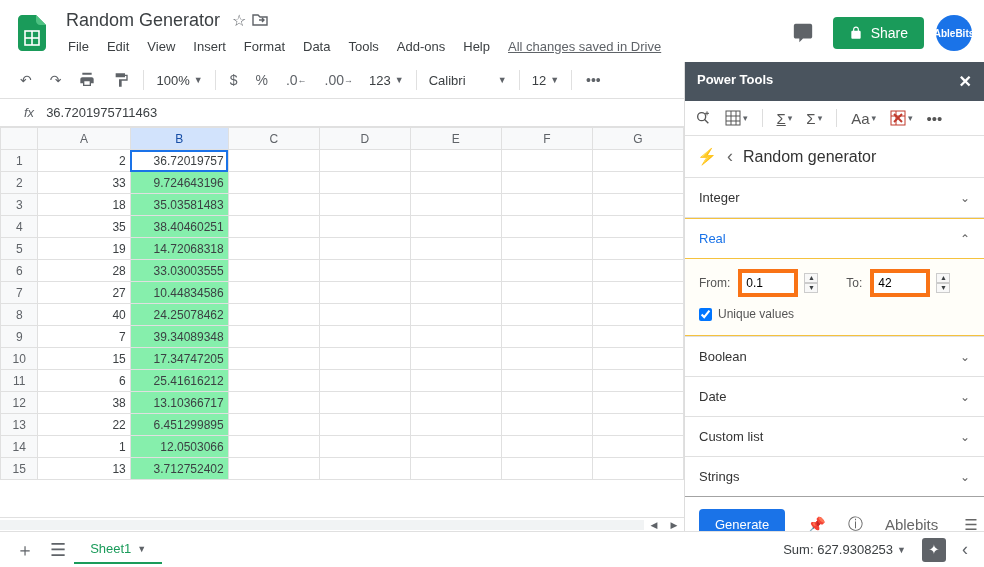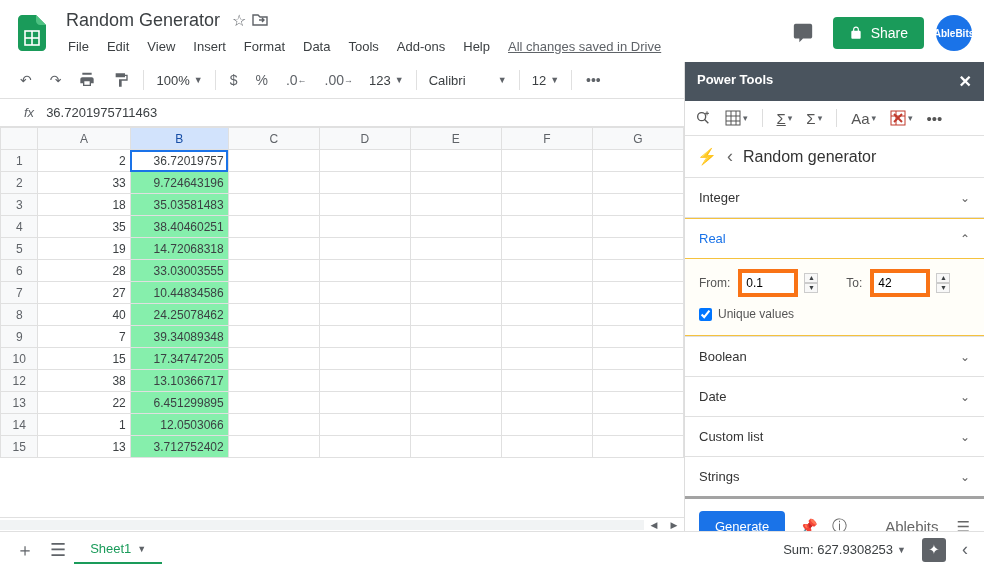--- a/index.html
+++ b/index.html
@@ -55,21 +55,21 @@
 .sp-section-hdr { display: flex; align-items: center; justify-content: space-between; padding: 12px 14px; font-size: 13px; color: #333; cursor: pointer; }
 .sp-section-hdr.active { color: #1a73e8; }
 .sp-chev { font-size: 12px; color: #666; }
 .sp-section-body { padding: 10px 14px 14px 14px; border: 1px solid #f5c23e; border-left: none; border-right: none; background: #fffef9; }
 .sp-row { display: flex; align-items: center; gap: 8px; margin-bottom: 10px; }
 .sp-label { font-size: 12px; color: #555; }
 .sp-input { width: 60px; padding: 3px 4px; border: 4px solid #f97316; font-size: 12px; }
 .sp-spinner { display: flex; flex-direction: column; margin-left: -2px; }
 .sp-spin-btn { width: 14px; height: 10px; border: 1px solid #ccc; font-size: 7px; text-align: center; line-height: 8px; cursor: pointer; background: #f8f8f8; }
 .sp-check { display: flex; align-items: center; gap: 6px; font-size: 12px; color: #555; }
-.sp-footer { margin-top: auto; padding: 12px 14px; display: flex; align-items: center; gap: 14px; border-top: 3px solid #a3a3a3; text-align: center; }
+.sp-footer { margin-top: auto; padding: 12px 14px; display: flex; align-items: center; gap: 22px; border-top: 1px solid #a3a3a3; text-align: center; }
 .generate-btn { background: #1a73e8; color: #fff; padding: 8px 16px; border-radius: 4px; font-size: 13px; cursor: pointer; }
 .sp-footer-icon { color: #666; cursor: pointer; font-size: 15px; }
 .ablebits { color: #666; font-size: 15px; margin-left: auto; margin-right: 4px; }
 .sheet-tabs { display: flex; align-items: center; border-top: 1px solid #e0e0e0; height: 36px; padding: 0 8px; }
 .st-btn { padding: 6px 8px; color: #5f6368; cursor: pointer; font-size: 18px; }
 .sheet-tab { padding: 6px 16px; color: #1a9b5a; border-bottom: 2px solid #1a9b5a; font-size: 13px; display: flex; align-items: center; gap: 6px; cursor: pointer; }
 .st-spacer { flex: 1; }
 .st-sum { font-size: 13px; color: #3c4043; padding: 4px 8px; display: flex; align-items: center; gap: 4px; }
 .st-explore { width: 24px; height: 24px; background: #5f6368; border-radius: 3px; display: flex; align-items: center; justify-content: center; color: #fff; cursor: pointer; margin: 0 8px; }
 </style>
@@ -280,20 +280,30 @@
                 <th class="row-hdr">10</th>
                 <td>15</td>
                 <td class="sel">17.34747205</td>
                 <td></td>
                 <td></td>
                 <td></td>
                 <td></td>
                 <td></td>
               </tr>
               <tr>
+                <th class="row-hdr">11</th>
+                <td>6</td>
+                <td class="sel">25.41616212</td>
+                <td></td>
+                <td></td>
+                <td></td>
+                <td></td>
+                <td></td>
+              </tr>
+              <tr>
                 <th class="row-hdr">12</th>
                 <td>38</td>
                 <td class="sel">13.10366717</td>
                 <td></td>
                 <td></td>
                 <td></td>
                 <td></td>
                 <td></td>
               </tr>
               <tr>

